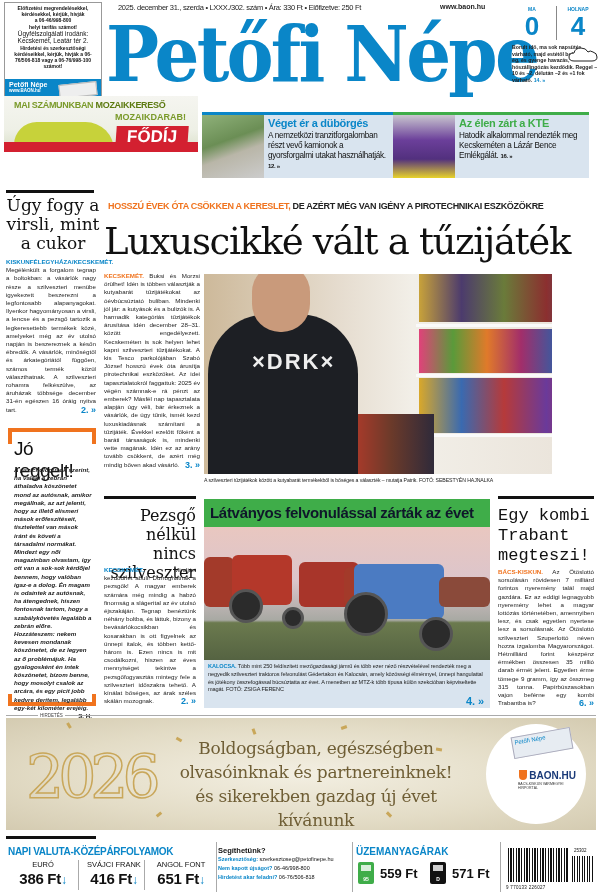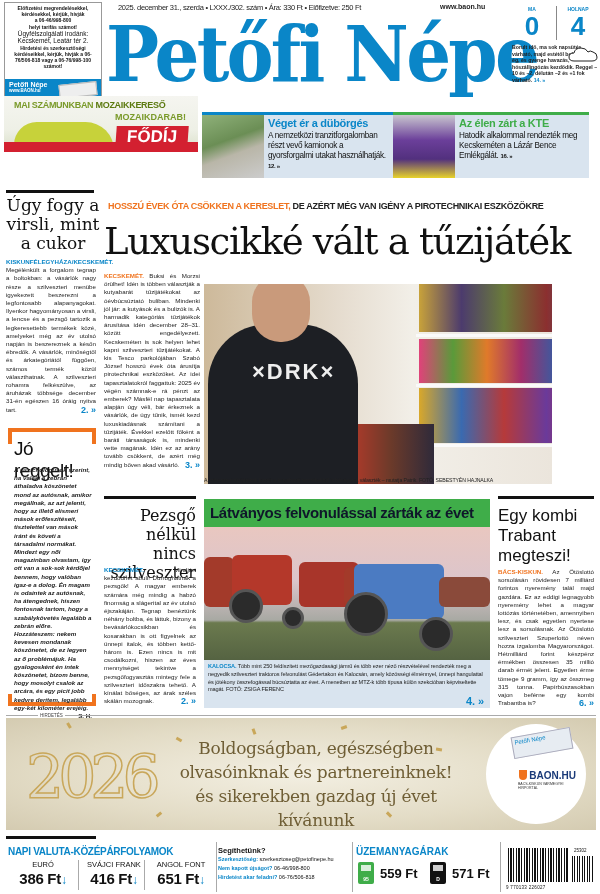--- a/index.html
+++ b/index.html
@@ -73,42 +73,42 @@
 #jr .rbot{position:absolute;right:0;bottom:0;width:4px;height:12px;background:#f0731e}
 #jr .bbot{position:absolute;left:0;right:0;bottom:0;height:4px;background:#f0731e}
 #jr-title{position:absolute;left:6px;top:6px;font-size:19px;letter-spacing:-0.5px;color:#111}
 #jr-body{position:absolute;left:6px;top:34px;width:78px;font-size:6.2px;line-height:8.2px;font-style:italic;font-weight:bold;color:#222}
 #jr-sig{font-style:normal;float:right}
 
 
 #kicker-main{left:108px;top:201px;font-size:9px;font-weight:bold;letter-spacing:-0.3px;color:#222}
 #headline{left:104px;top:219px;font-family:"DejaVu Serif","Liberation Serif",serif;font-size:37px;letter-spacing:-1.3px;color:#111;line-height:46px}
 #art2-body{left:104px;top:272px;width:96px;font-size:6.2px;line-height:8.2px;text-align:justify;color:#222}
-#photo1{left:204px;top:284px;width:348px;height:200px;overflow:hidden;background:linear-gradient(90deg,#cdb99a 0%,#e6ddd0 40%,#f2efe8 60%,#ebe5dc 100%)}
+#photo1{left:204px;top:274px;width:348px;height:200px;overflow:hidden;background:linear-gradient(90deg,#cdb99a 0%,#e6ddd0 40%,#f2efe8 60%,#ebe5dc 100%)}
 #photo1 .person{position:absolute;left:4px;top:40px;width:150px;height:160px;background:#1d1f24;border-radius:60px 60px 0 0}
 #photo1 .head{position:absolute;left:48px;top:-10px;width:58px;height:68px;background:#c99a7b;border-radius:28px}
 #photo1 .drk{position:absolute;left:48px;top:75px;color:#eee;font-size:22px;font-weight:bold;letter-spacing:2px}
 #photo1 .shelf{position:absolute;left:212px;right:0;height:3px;background:#fafafa}
 #photo1 .box{position:absolute}
 #cap1{left:204px;top:477px;width:390px;font-size:5.2px;color:#222;letter-spacing:-0.1px}
 
 
 #m-rule{left:104px;top:496px;width:92px}
 #art3-title{left:104px;top:506px;width:92px;font-family:"DejaVu Serif","Liberation Serif",serif;font-size:16px;line-height:19px;text-align:right;color:#111}
 #art3-body{left:104px;top:566px;width:92px;font-size:6.2px;line-height:8.2px;text-align:justify;color:#222}
 
 #green-head{left:204px;top:499px;width:286px;height:28px;background:#3fad49;color:#0f172a;font-weight:bold;font-size:15px;line-height:28px;padding-left:6px;letter-spacing:-0.3px}
 #photo2{left:204px;top:527px;width:286px;height:133px;overflow:hidden;background:linear-gradient(180deg,#e9c7c0 0%,#dcc5cb 40%,#a8a9a3 70%,#6b7a4e 72%,#556342 100%)}
 .tractor{position:absolute;border-radius:6px}
 .wheel{position:absolute;border-radius:50%;background:#2b2b2b;border:3px solid #555}
 #caption2{left:204px;top:660px;width:286px;height:48px;background:#d9e4ef;padding:3px 4px;font-size:5.6px;line-height:7.8px;color:#222;letter-spacing:-0.1px}
 #caption2 .pref{position:absolute;right:6px;bottom:2px;font-size:11px}
 
 #r-rule{left:498px;top:496px;width:96px}
-#art4-title{left:498px;top:506px;width:100px;font-family:Liberation Sans, sans-serif;font-size:17px;line-height:20px;color:#111}
+#art4-title{left:498px;top:506px;width:100px;font-family:Liberation Mono, monospace;font-size:17px;line-height:20px;color:#111}
 #art4-body{left:498px;top:568px;width:96px;font-size:6.2px;line-height:8.2px;text-align:justify;color:#222}
 
 
 #adlabel{left:38px;top:713px;font-size:4.5px;color:#444;background:#fff;padding:0 2px}
 #adrule{left:6px;top:715px;width:590px;height:1px;background:#aaa}
 #ad{left:6px;top:718px;width:590px;height:112px;background:radial-gradient(ellipse at 50% 50%,#f3efe2 0%,#e3dcc6 60%,#d4cbb1 100%);overflow:hidden}
 #ad .year{position:absolute;left:20px;top:14px;font-family:"DejaVu Serif","Liberation Serif",serif;font-size:60px;color:transparent;-webkit-text-stroke:1.5px #c9a75a;letter-spacing:-6px;line-height:90px}
 #ad .msg{position:absolute;left:160px;top:18px;width:300px;text-align:center;font-family:"DejaVu Serif","Liberation Serif",serif;font-size:17px;line-height:24px;color:#6f5e35;letter-spacing:-0.3px}
 #ad .circle{position:absolute;right:10px;top:6px;width:100px;height:100px;border-radius:50%;background:#fff}
 #ad .paper{position:absolute;right:24px;top:14px;width:60px;height:22px;background:#e7ecf2;border:1px solid #aab;transform:rotate(-10deg);font-size:6px;color:#0a86c8;padding:2px}

